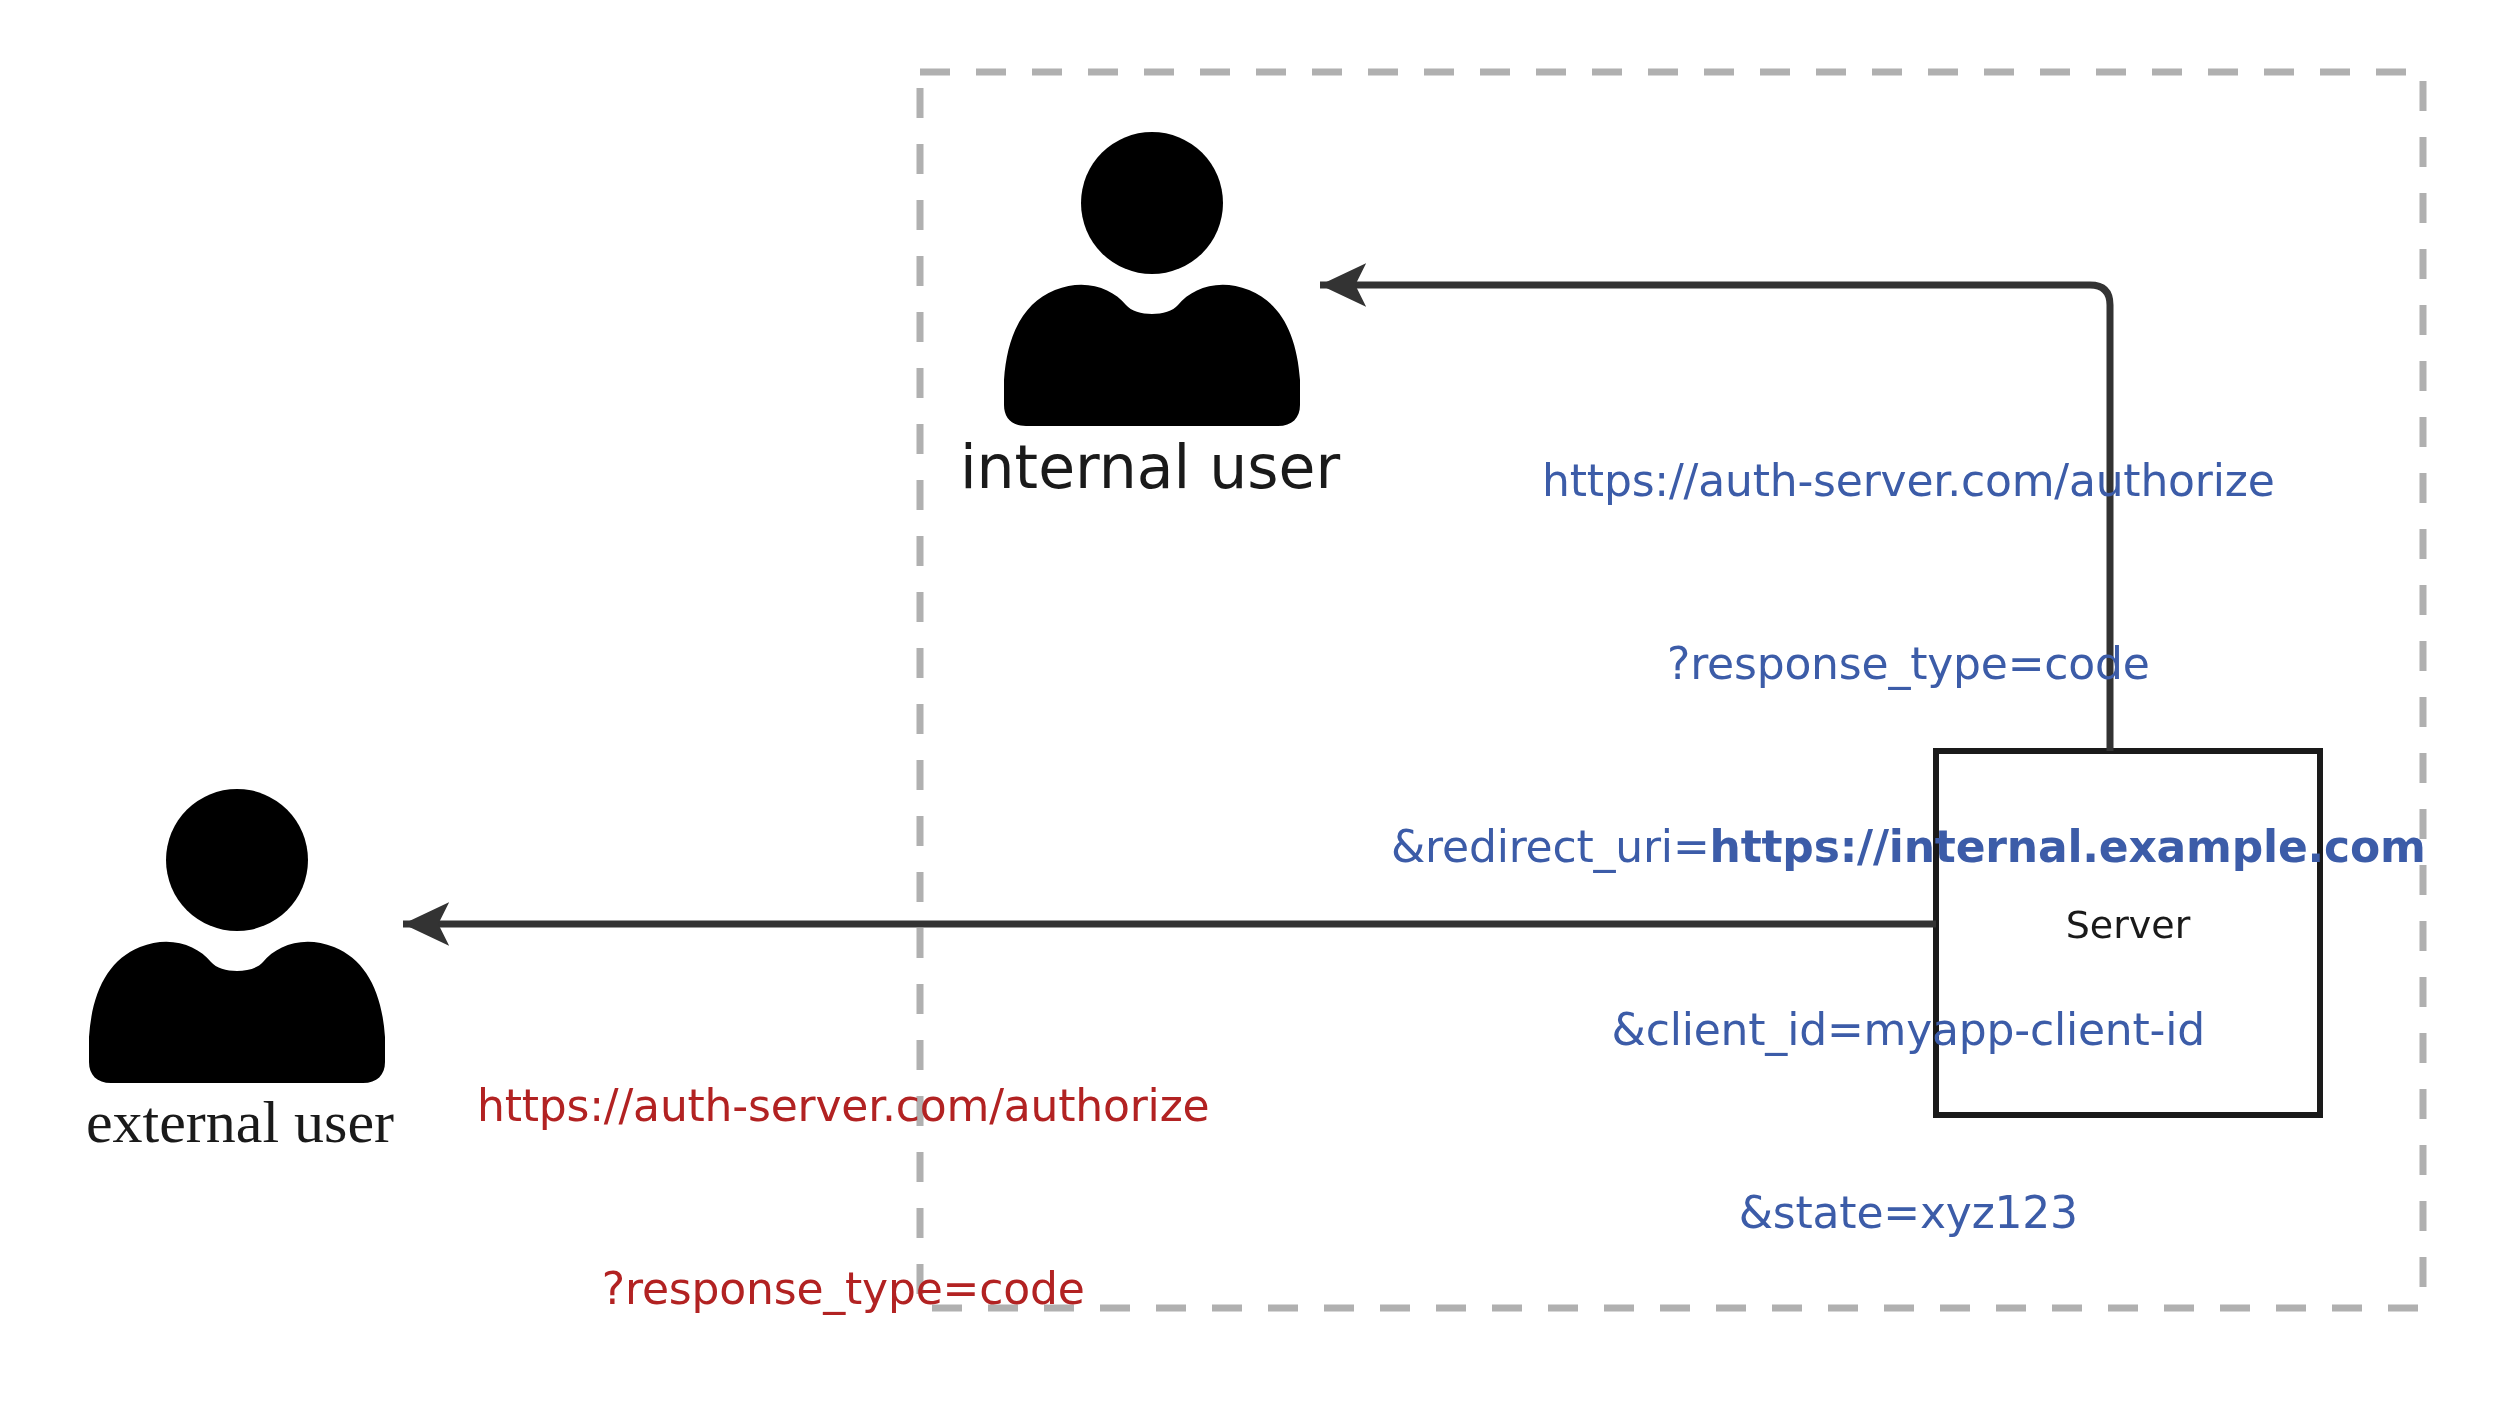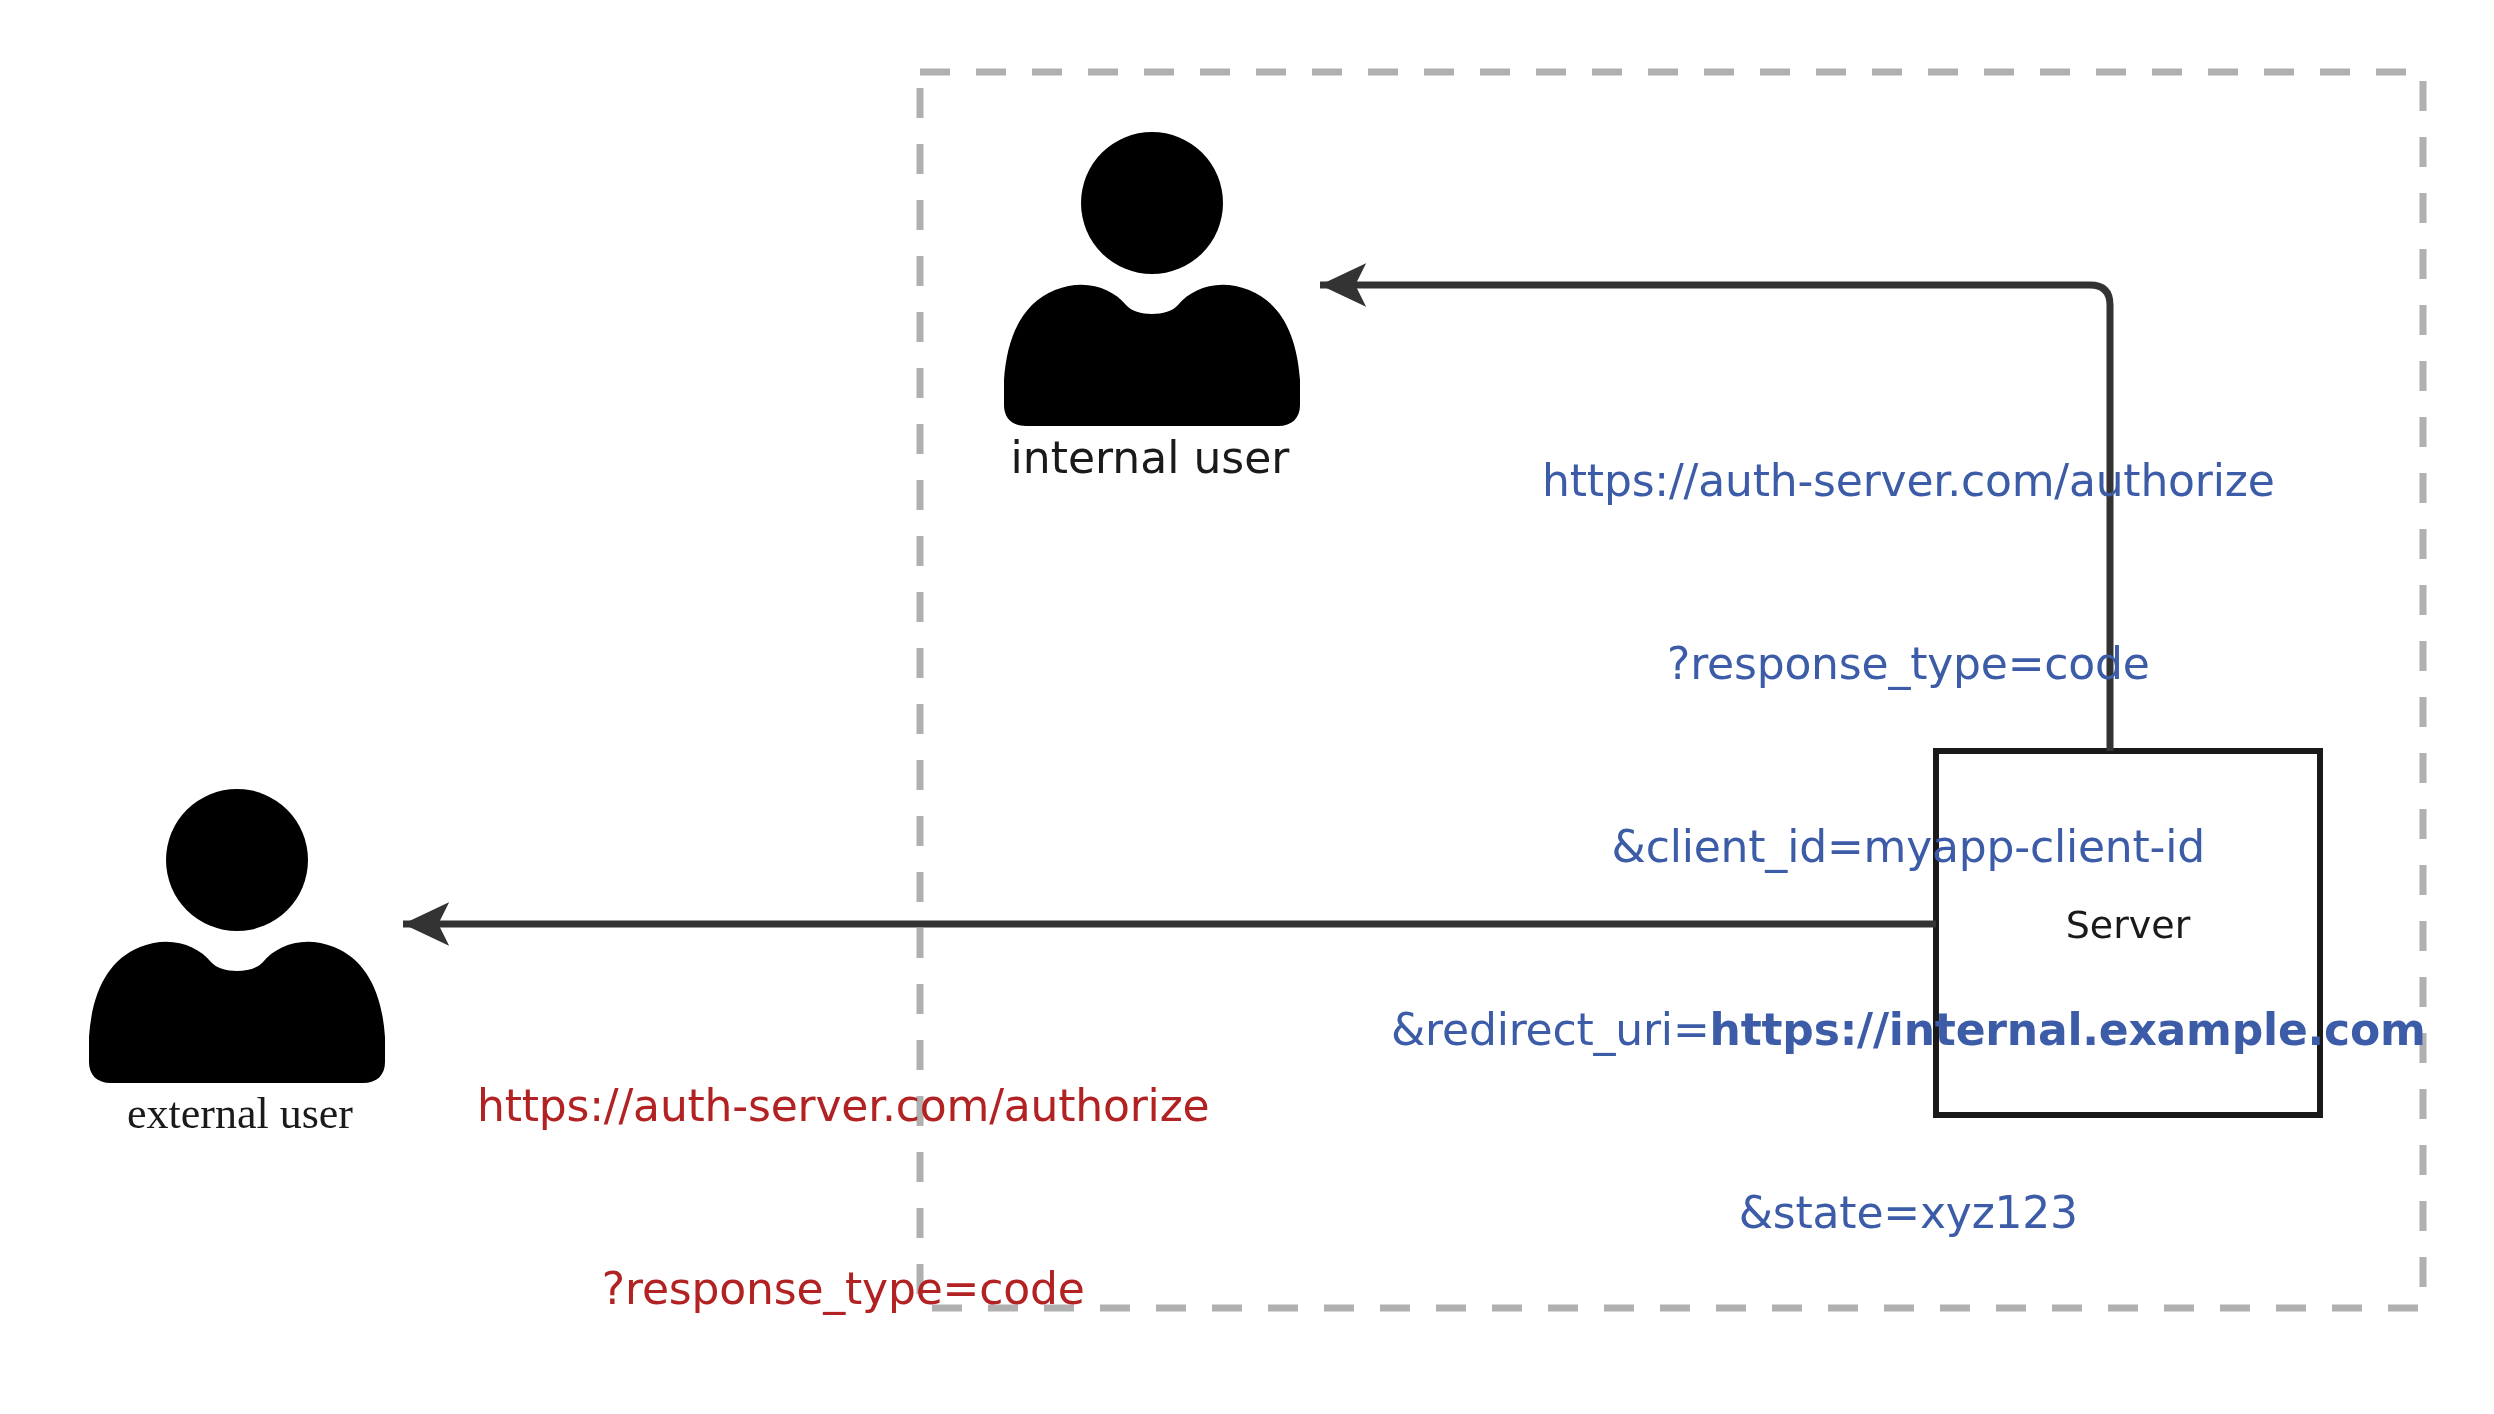--- a/index.html
+++ b/index.html
@@ -45,21 +45,21 @@
   #red-url-block {
     left: 477px;
     top: 953px;
     color: #b22222;
   }
 
   
   .node-label {
     position: absolute;
     font-family: "DejaVu Sans", "Liberation Sans", sans-serif;
-    font-size: 44px;
+    font-size: 60px;
     color: #1a1a1a;
     white-space: nowrap;
     text-align: center;
   }
   #internal-user-label {
     left: 950px;
     top: 432px;
     width: 400px;
   }
   #external-user-label {
@@ -124,22 +124,22 @@
 
     <path d="M 2110 751 L 2110 305 Q 2110 285 2090 285 L 1320 285" fill="none" stroke="#333333" stroke-width="7" marker-end="url(#arrowhead-dark)"></path>
 
     <path d="M 1936 924 L 403 924" fill="none" stroke="#333333" stroke-width="7" marker-end="url(#arrowhead-dark)"></path>
 
   </svg>
 
   <div id="blue-url-block" class="url-block">
     <span class="ln"><span>https://auth-server.com/authorize</span><b></b></span>
     <span class="ln"><span>?response_type=code</span><b></b></span>
+    <span class="ln"><span>&amp;redirect_uri=</span><b>https://internal.example.com</b></span>
     <span class="ln"><span>&amp;client_id=myapp-client-id</span><b></b></span>
-    <span class="ln"><span>&amp;redirect_uri=</span><b>https://internal.example.com</b></span>
     <span class="ln"><span>&amp;state=xyz123</span><b></b></span>
   </div>
 
   <div id="red-url-block" class="url-block">
     <span class="ln"><span>https://auth-server.com/authorize</span><b></b></span>
     <span class="ln"><span>?response_type=code</span><b></b></span>
     
     
     
     

